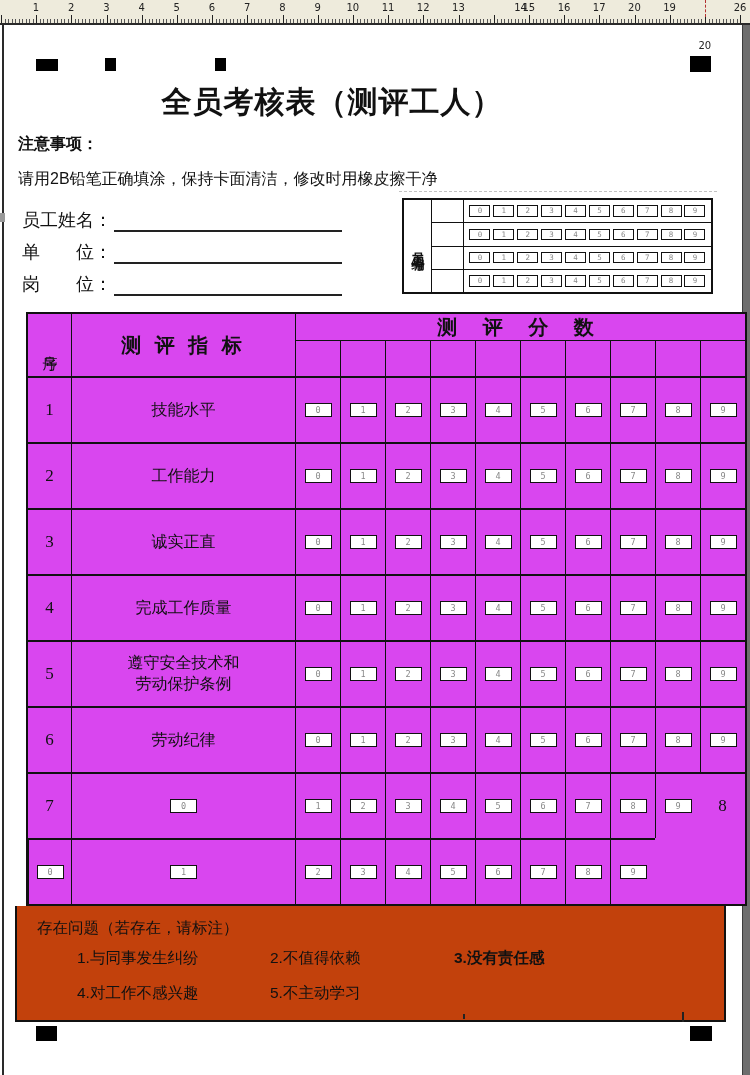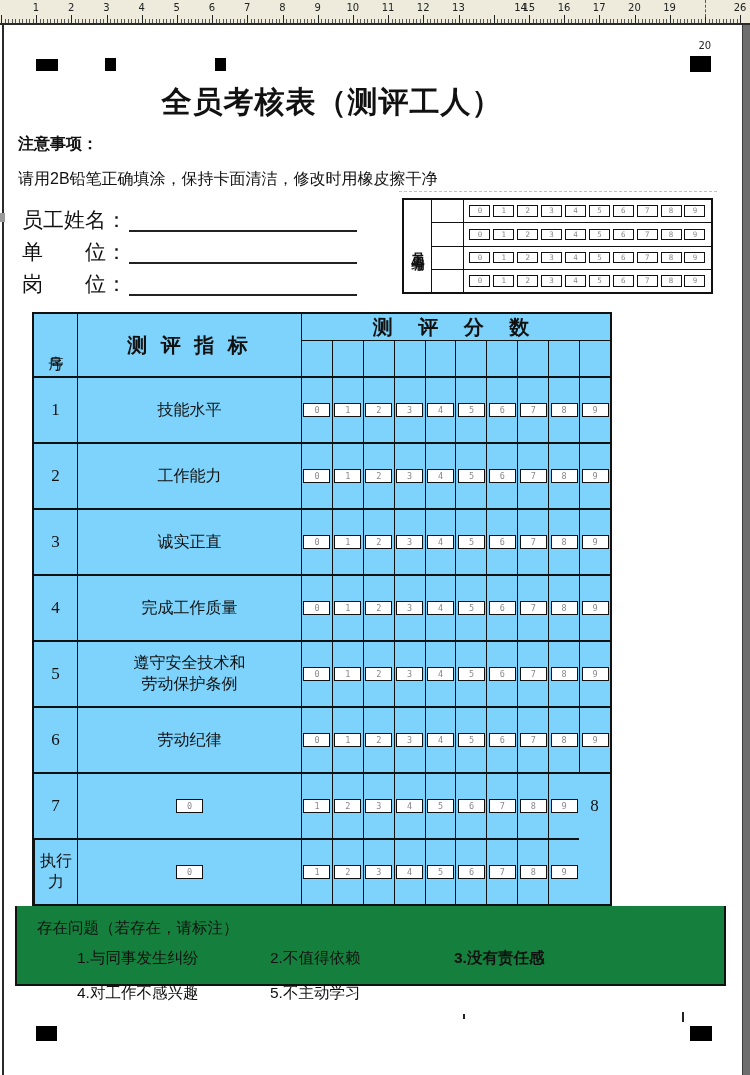--- a/index.html
+++ b/index.html
@@ -42,21 +42,21 @@
   .mark{position:absolute;background:#000;}
   
   .title{
     position:absolute;left:0;top:82px;width:664px;text-align:center;
     font-size:30px;font-weight:bold;letter-spacing:1px;
   }
   .notice{position:absolute;left:18px;top:134px;font-size:16px;font-weight:bold;}
   .instruction{position:absolute;left:18px;top:169px;font-size:16px;}
   
   .field{position:absolute;left:22px;height:24px;display:flex;align-items:flex-end;}
-  .field-label{font-size:21px;line-height:23px;white-space:pre;font-family:Liberation Serif, serif;}
+  .field-label{font-size:18px;line-height:23px;white-space:pre;}
   .field-line{width:228px;height:22px;border-bottom:2px solid #222;margin-left:2px;}
   
   .eid-gridline{
     position:absolute;left:399px;top:191px;width:318px;height:0;
     border-top:1px dashed #c2c2c2;
   }
   .eid-box{
     position:absolute;left:402px;top:198px;width:311px;height:96px;
     border:2px solid #111;box-sizing:border-box;display:flex;background:#fff;
   }
@@ -72,22 +72,22 @@
   .eid-strip{flex:1;display:flex;align-items:center;justify-content:space-around;padding:0 4px;}
   
   .bubble{
     box-sizing:border-box;width:27px;height:14px;border:1.5px solid #111;background:#fff;
     display:flex;align-items:center;justify-content:center;
     font-family:"DejaVu Sans Mono", monospace;font-size:8.5px;line-height:1;color:#888;
   }
   .bubble.small{width:21px;height:11.5px;border-width:1.3px;font-size:7.5px;}
   
   .score-table{
-    position:absolute;left:32px;top:312px;width:580px;box-sizing:border-box;
-    border:2px solid #111;background:#7dd3fc;
+    position:absolute;left:26px;top:312px;width:721px;box-sizing:border-box;
+    border:2px solid #111;background:#d946ef;
     display:grid;
     grid-template-columns:43px 224px repeat(10,1fr);
     grid-template-rows:26px 36px repeat(8,66px);
   }
   .cell{box-sizing:border-box;min-width:0;min-height:0;}
   .hdr-no{
     grid-column:1;grid-row:1/3;display:flex;align-items:center;justify-content:center;
     writing-mode:vertical-rl;text-orientation:upright;font-size:15px;letter-spacing:2px;
   }
   .hdr-ind{
@@ -107,22 +107,22 @@
     border-top:2px solid #111;border-left:1.5px solid #111;
     display:flex;flex-direction:column;align-items:center;justify-content:center;
     font-size:16px;line-height:1.3;text-align:center;
   }
   .bub-cell{
     border-top:2px solid #111;border-left:1.5px solid #111;
     display:flex;align-items:center;justify-content:center;
   }
   
   .prob-box{
-    position:absolute;left:15px;top:906px;width:711px;height:80px;box-sizing:border-box;
-    border:2px solid #111;border-top:none;background:#15803d;
+    position:absolute;left:15px;top:906px;width:711px;height:116px;box-sizing:border-box;
+    border:2px solid #111;border-top:none;background:#c2410c;
   }
   .prob-title{position:absolute;left:20px;top:12px;font-size:15.5px;}
   .prob-item{position:absolute;font-size:15.5px;}
   .tick{position:absolute;background:#222;}
 </style>
 </head>
 <body>
 
 <div class="ruler">
   <div>
@@ -492,23 +492,20 @@
     <div class="cell bub-cell">
       <span class="bubble">7</span>
     </div>
     <div class="cell bub-cell">
       <span class="bubble">8</span>
     </div>
     <div class="cell bub-cell">
       <span class="bubble">9</span>
     </div>
     <div class="cell no-cell">8</div>
-    <div class="cell ind-cell">
-      <div>执行力</div>
-    </div>
     <div class="cell bub-cell">
       <span class="bubble">0</span>
     </div>
     <div class="cell bub-cell">
       <span class="bubble">1</span>
     </div>
     <div class="cell bub-cell">
       <span class="bubble">2</span>
     </div>
     <div class="cell bub-cell">

